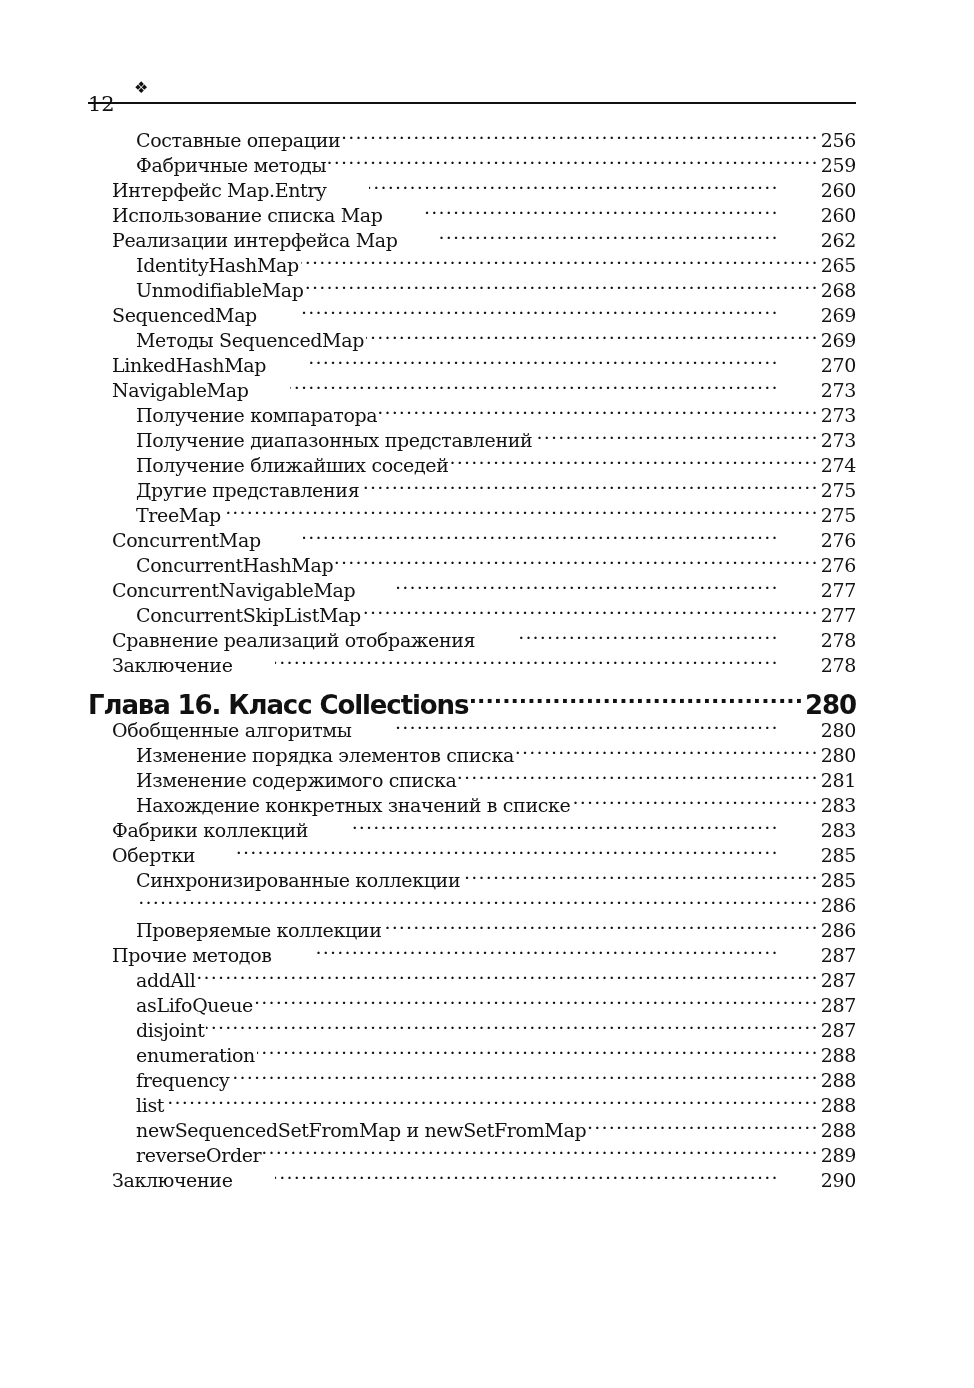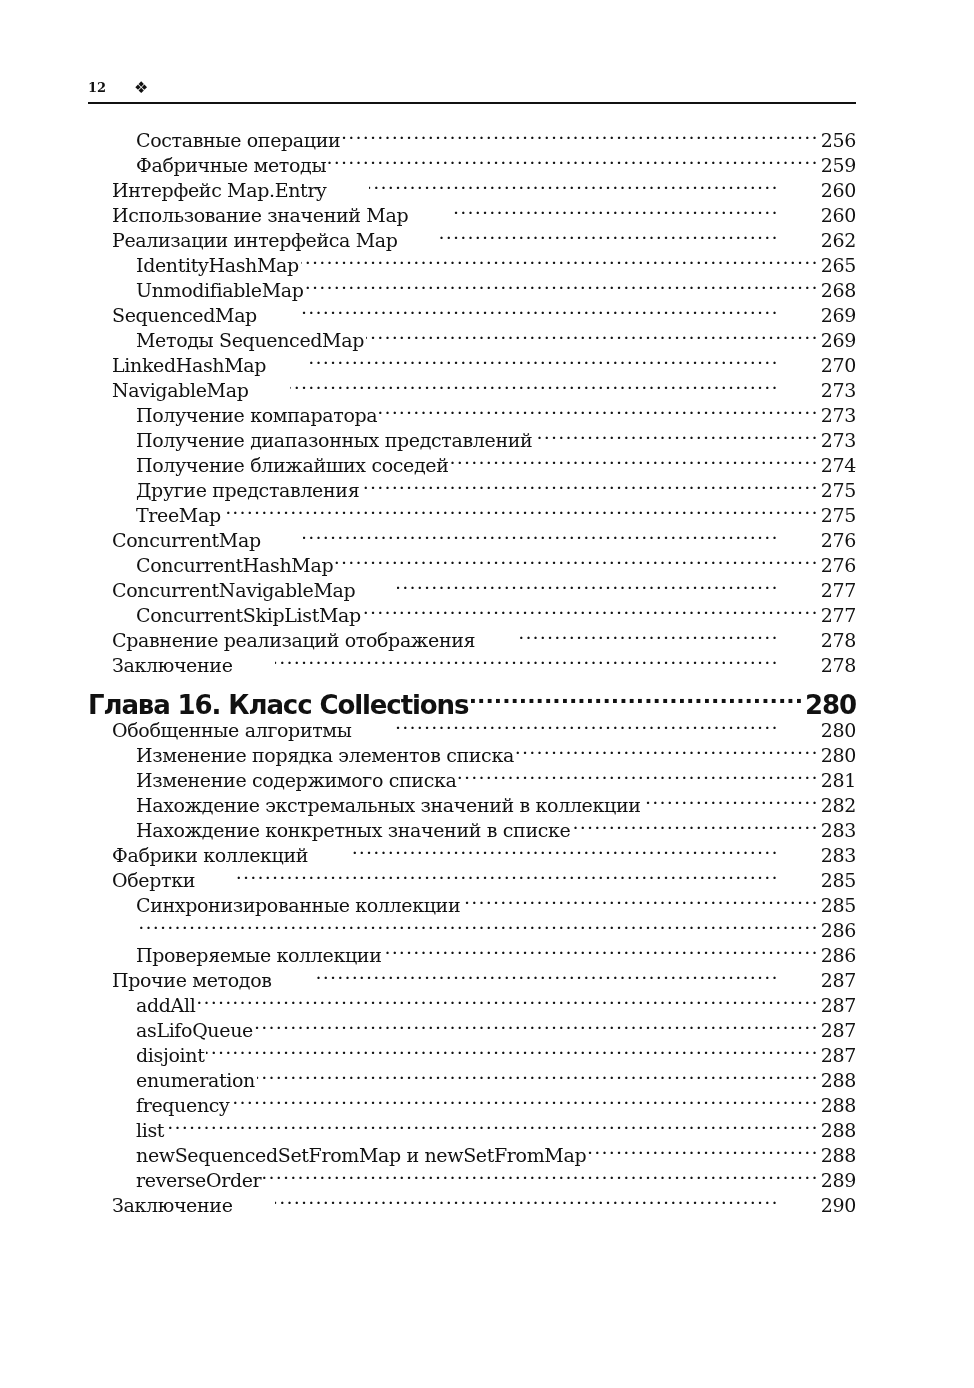--- a/index.html
+++ b/index.html
@@ -19,24 +19,24 @@
       position: absolute;
       left: 88px;
       top: 76px;
       width: 768px;
       height: 26px;
       border-bottom: 2.5px solid #111;
     }
     .page-number {
       position: absolute;
       left: 0;
-      top: 0;
+      top: 16px;
       font-family: "DejaVu Serif", serif;
-      font-weight: bold;
-      font-size: 13px;
+      font-weight: normal;
+      font-size: 21px;
       line-height: 24px;
     }
     .ornament {
       position: absolute;
       left: 46px;
       top: 1px;
       font-size: 16px;
       line-height: 22px;
       font-family: "DejaVu Sans", sans-serif;
     }
@@ -122,21 +122,21 @@
         <span class="toc-title">Фабричные методы</span>
         <span class="toc-leader"></span>
         <span class="toc-page">259</span>
       </div>
       <div class="toc-row level-1">
         <span class="toc-title">Интерфейс Map.Entry</span>
         <span class="toc-leader"></span>
         <span class="toc-page">260</span>
       </div>
       <div class="toc-row level-1">
-        <span class="toc-title">Использование значений Map</span>
+        <span class="toc-title">Использование списка Map</span>
         <span class="toc-leader"></span>
         <span class="toc-page">260</span>
       </div>
       <div class="toc-row level-1">
         <span class="toc-title">Реализации интерфейса Map</span>
         <span class="toc-leader"></span>
         <span class="toc-page">262</span>
       </div>
       <div class="toc-row level-2">
         <span class="toc-title">IdentityHashMap</span>
@@ -239,25 +239,20 @@
         <span class="toc-title">Изменение порядка элементов списка</span>
         <span class="toc-leader"></span>
         <span class="toc-page">280</span>
       </div>
       <div class="toc-row level-2">
         <span class="toc-title">Изменение содержимого списка</span>
         <span class="toc-leader"></span>
         <span class="toc-page">281</span>
       </div>
       <div class="toc-row level-2">
-        <span class="toc-title">Нахождение экстремальных значений в коллекции</span>
-        <span class="toc-leader"></span>
-        <span class="toc-page">282</span>
-      </div>
-      <div class="toc-row level-2">
         <span class="toc-title">Нахождение конкретных значений в списке</span>
         <span class="toc-leader"></span>
         <span class="toc-page">283</span>
       </div>
       <div class="toc-row level-1">
         <span class="toc-title">Фабрики коллекций</span>
         <span class="toc-leader"></span>
         <span class="toc-page">283</span>
       </div>
       <div class="toc-row level-1">

